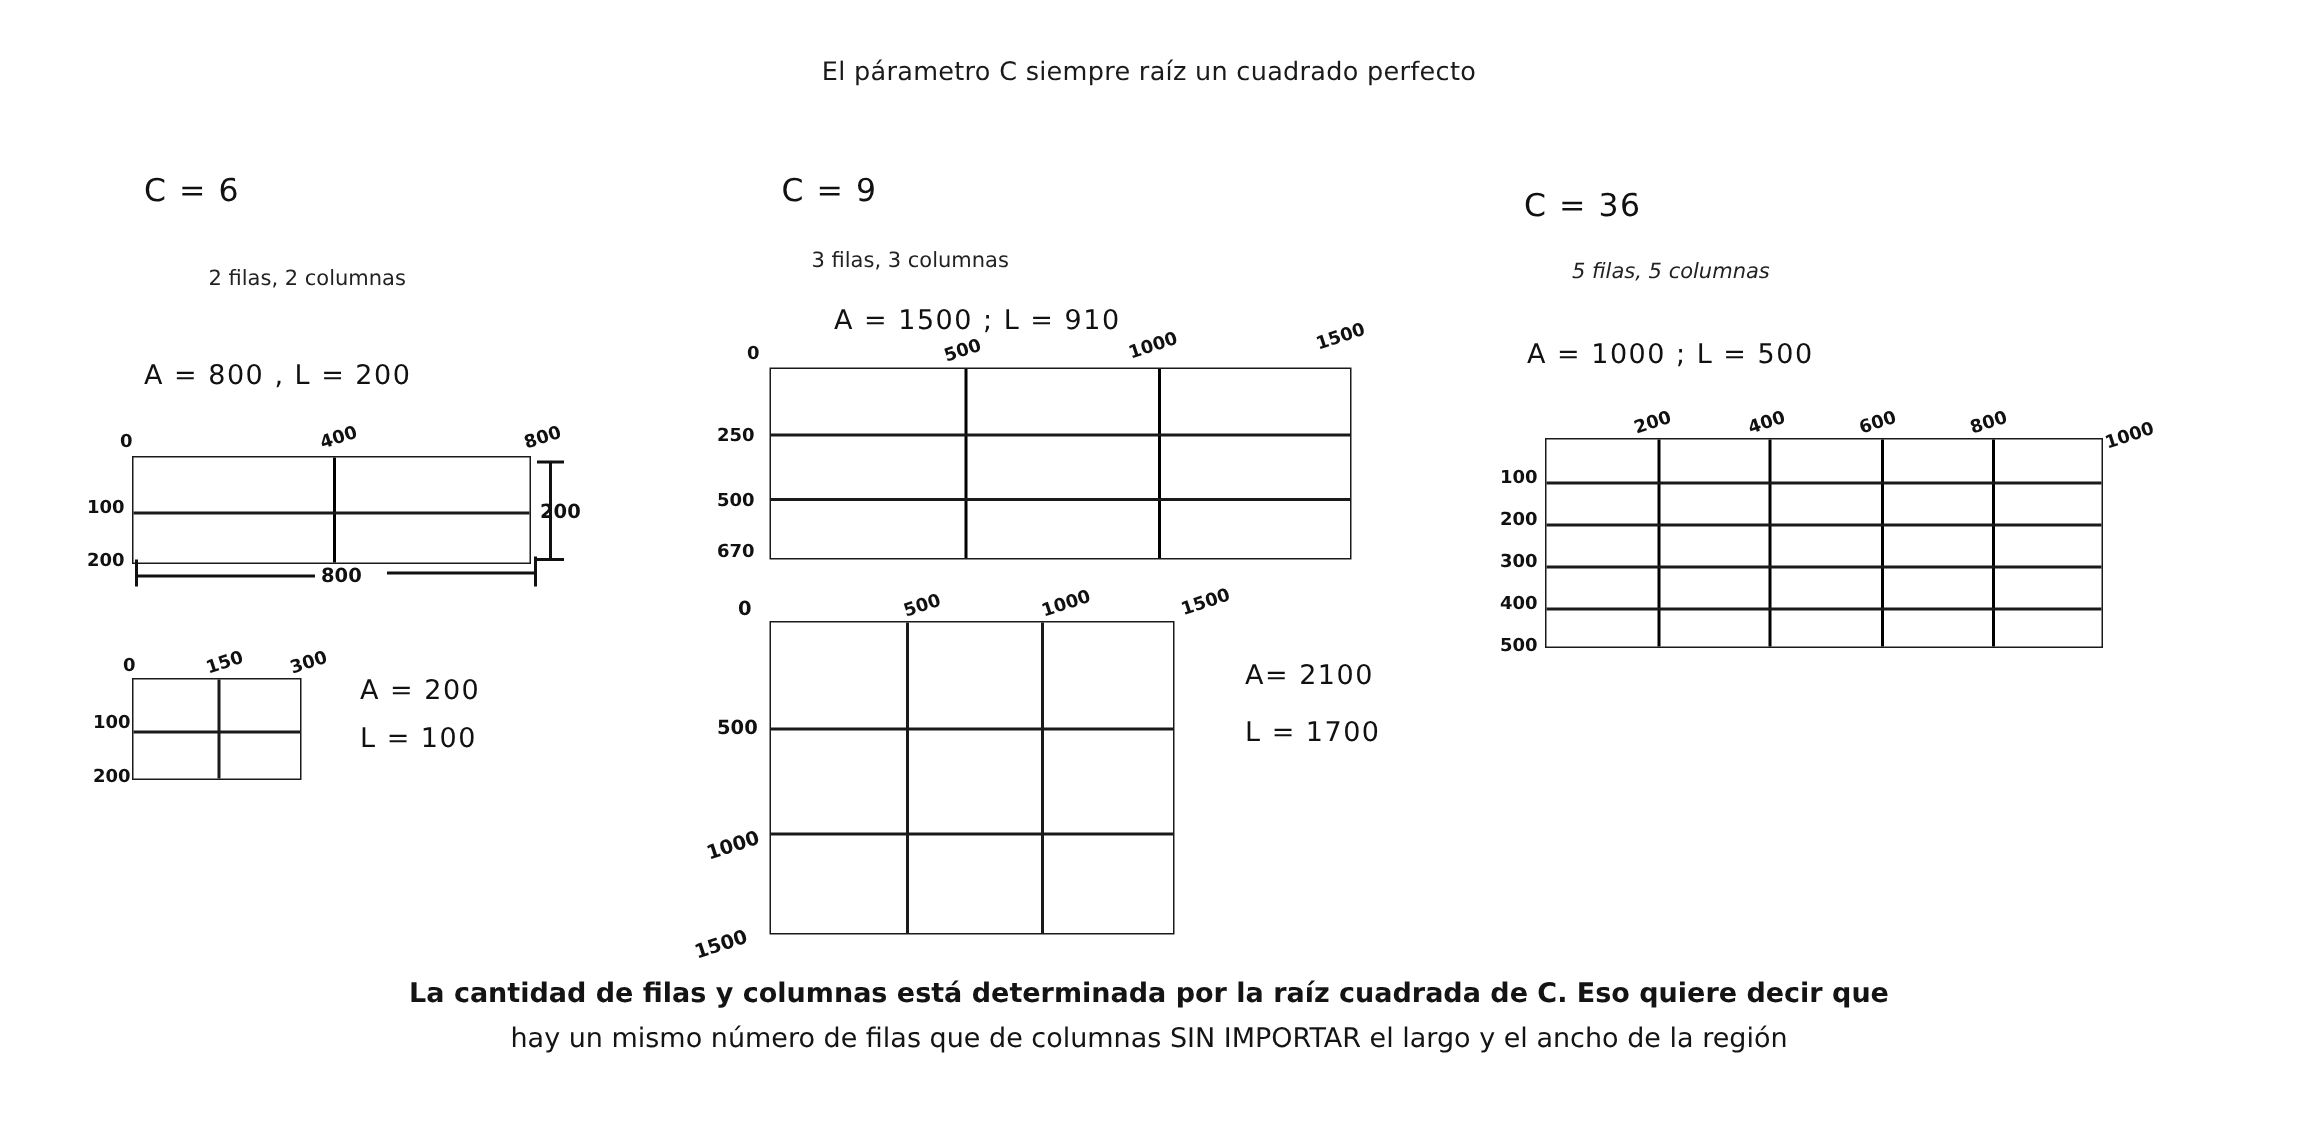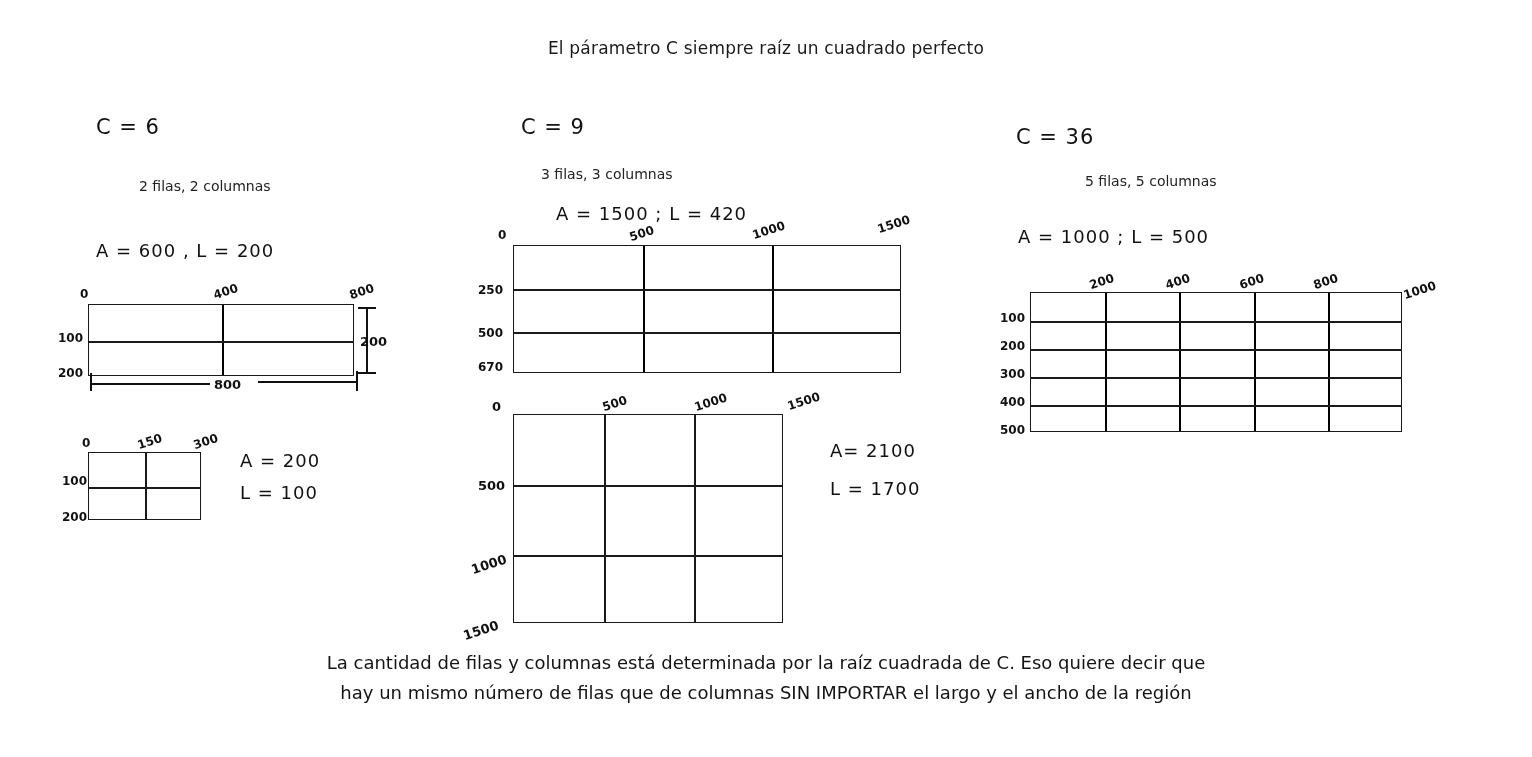--- a/index.html
+++ b/index.html
@@ -88,21 +88,21 @@
     background: #111;
   }
 </style>
 </head>
 <body>
 
 <div class="abs title">El párametro C siempre raíz un cuadrado perfecto</div>
 
 <div class="abs c-label" style="left:96px; top:115px;">C = 6</div>
 <div class="abs sub-label" style="left:139px; top:166px;margin-top:12px;">2 filas, 2 columnas</div>
-<div class="abs al-label" style="left:96px; top:240px;">A = 600 ,  L = 200</div>
+<div class="abs al-label" style="left:96px; top:240px;">A = 800 ,  L = 200</div>
 
 <div class="grid thickcol" style="left:88px; top:304px; width:266px; height:72px;">
   <div class="vline" style="left:133px;"></div>
   <div class="hline" style="top:36px;"></div>
 </div>
 <div class="abs tick" style="left:80px; top:287px;">0</div>
 <div class="abs tick rot" style="left:216px; top:288px;">400</div>
 <div class="abs tick rot" style="left:352px; top:288px;">800</div>
 <div class="abs tick" style="left:58px; top:331px;">100</div>
 <div class="abs tick" style="left:58px; top:366px;">200</div>
@@ -125,21 +125,21 @@
 <div class="abs tick" style="left:82px; top:436px;">0</div>
 <div class="abs tick rot" style="left:140px; top:438px;">150</div>
 <div class="abs tick rot" style="left:196px; top:438px;">300</div>
 <div class="abs tick" style="left:62px; top:474px;">100</div>
 <div class="abs tick" style="left:62px; top:510px;">200</div>
 <div class="abs al-label" style="left:240px; top:450px;">A = 200</div>
 <div class="abs al-label" style="left:240px; top:482px;">L = 100</div>
 
 <div class="abs c-label" style="left:521px; top:115px;">C = 9</div>
 <div class="abs sub-label" style="left:541px; top:166px;">3 filas, 3 columnas</div>
-<div class="abs al-label" style="left:556px; top:203px;">A = 1500 ;  L = 420</div>
+<div class="abs al-label" style="left:556px; top:203px;">A = 1500 ;  L = 910</div>
 
 <div class="grid thickcol" style="left:513px; top:245px; width:388px; height:128px;">
   <div class="vline" style="left:129px;"></div>
   <div class="vline" style="left:258px;"></div>
   <div class="hline" style="top:43px;"></div>
   <div class="hline" style="top:86px;"></div>
 </div>
 <div class="abs tick" style="left:498px; top:228px;">0</div>
 <div class="abs tick rot" style="left:632px; top:230px;">500</div>
 <div class="abs tick rot" style="left:755px; top:228px;">1000</div>
@@ -158,21 +158,21 @@
 <div class="abs tick rot" style="left:605px; top:400px;">500</div>
 <div class="abs tick rot" style="left:697px; top:400px;">1000</div>
 <div class="abs tick rot" style="left:790px; top:399px;">1500</div>
 <div class="abs tick big" style="left:478px; top:478px;">500</div>
 <div class="abs tick big rot" style="left:474px; top:562px;">1000</div>
 <div class="abs tick big rot" style="left:466px; top:628px;">1500</div>
 <div class="abs al-label" style="left:830px; top:440px;">A= 2100</div>
 <div class="abs al-label" style="left:830px; top:478px;">L = 1700</div>
 
 <div class="abs c-label" style="left:1016px; top:125px;">C = 36</div>
-<div class="abs sub-label" style="left:1085px; top:173px;">5 filas, 5 columnas</div>
+<div class="abs sub-label" style="left:1048px; top:173px;font-style:italic;">5 filas, 5 columnas</div>
 <div class="abs al-label" style="left:1018px; top:226px;">A = 1000  ;   L = 500</div>
 
 <div class="grid thickcol" style="left:1030px; top:292px; width:372px; height:140px;">
   <div class="vline" style="left:74px;"></div>
   <div class="vline" style="left:148px;"></div>
   <div class="vline" style="left:223px;"></div>
   <div class="vline" style="left:297px;"></div>
   <div class="hline" style="top:28px;"></div>
   <div class="hline" style="top:56px;"></div>
   <div class="hline" style="top:84px;"></div>
@@ -182,14 +182,14 @@
 <div class="abs tick rot" style="left:1168px; top:278px;">400</div>
 <div class="abs tick rot" style="left:1242px; top:278px;">600</div>
 <div class="abs tick rot" style="left:1316px; top:278px;">800</div>
 <div class="abs tick rot" style="left:1406px; top:288px;">1000</div>
 <div class="abs tick" style="left:1000px; top:311px;">100</div>
 <div class="abs tick" style="left:1000px; top:339px;">200</div>
 <div class="abs tick" style="left:1000px; top:367px;">300</div>
 <div class="abs tick" style="left:1000px; top:395px;">400</div>
 <div class="abs tick" style="left:1000px; top:423px;">500</div>
 
-<div class="abs footer" style="top:648px;">La cantidad de filas y columnas está determinada por la raíz cuadrada de C. Eso quiere decir que</div>
+<div class="abs footer" style="top:648px;font-weight:bold;">La cantidad de filas y columnas está determinada por la raíz cuadrada de C. Eso quiere decir que</div>
 <div class="abs footer" style="top:678px;">hay un mismo número de filas que de columnas SIN IMPORTAR el largo y el ancho de la región</div>
 
 </body></html>

